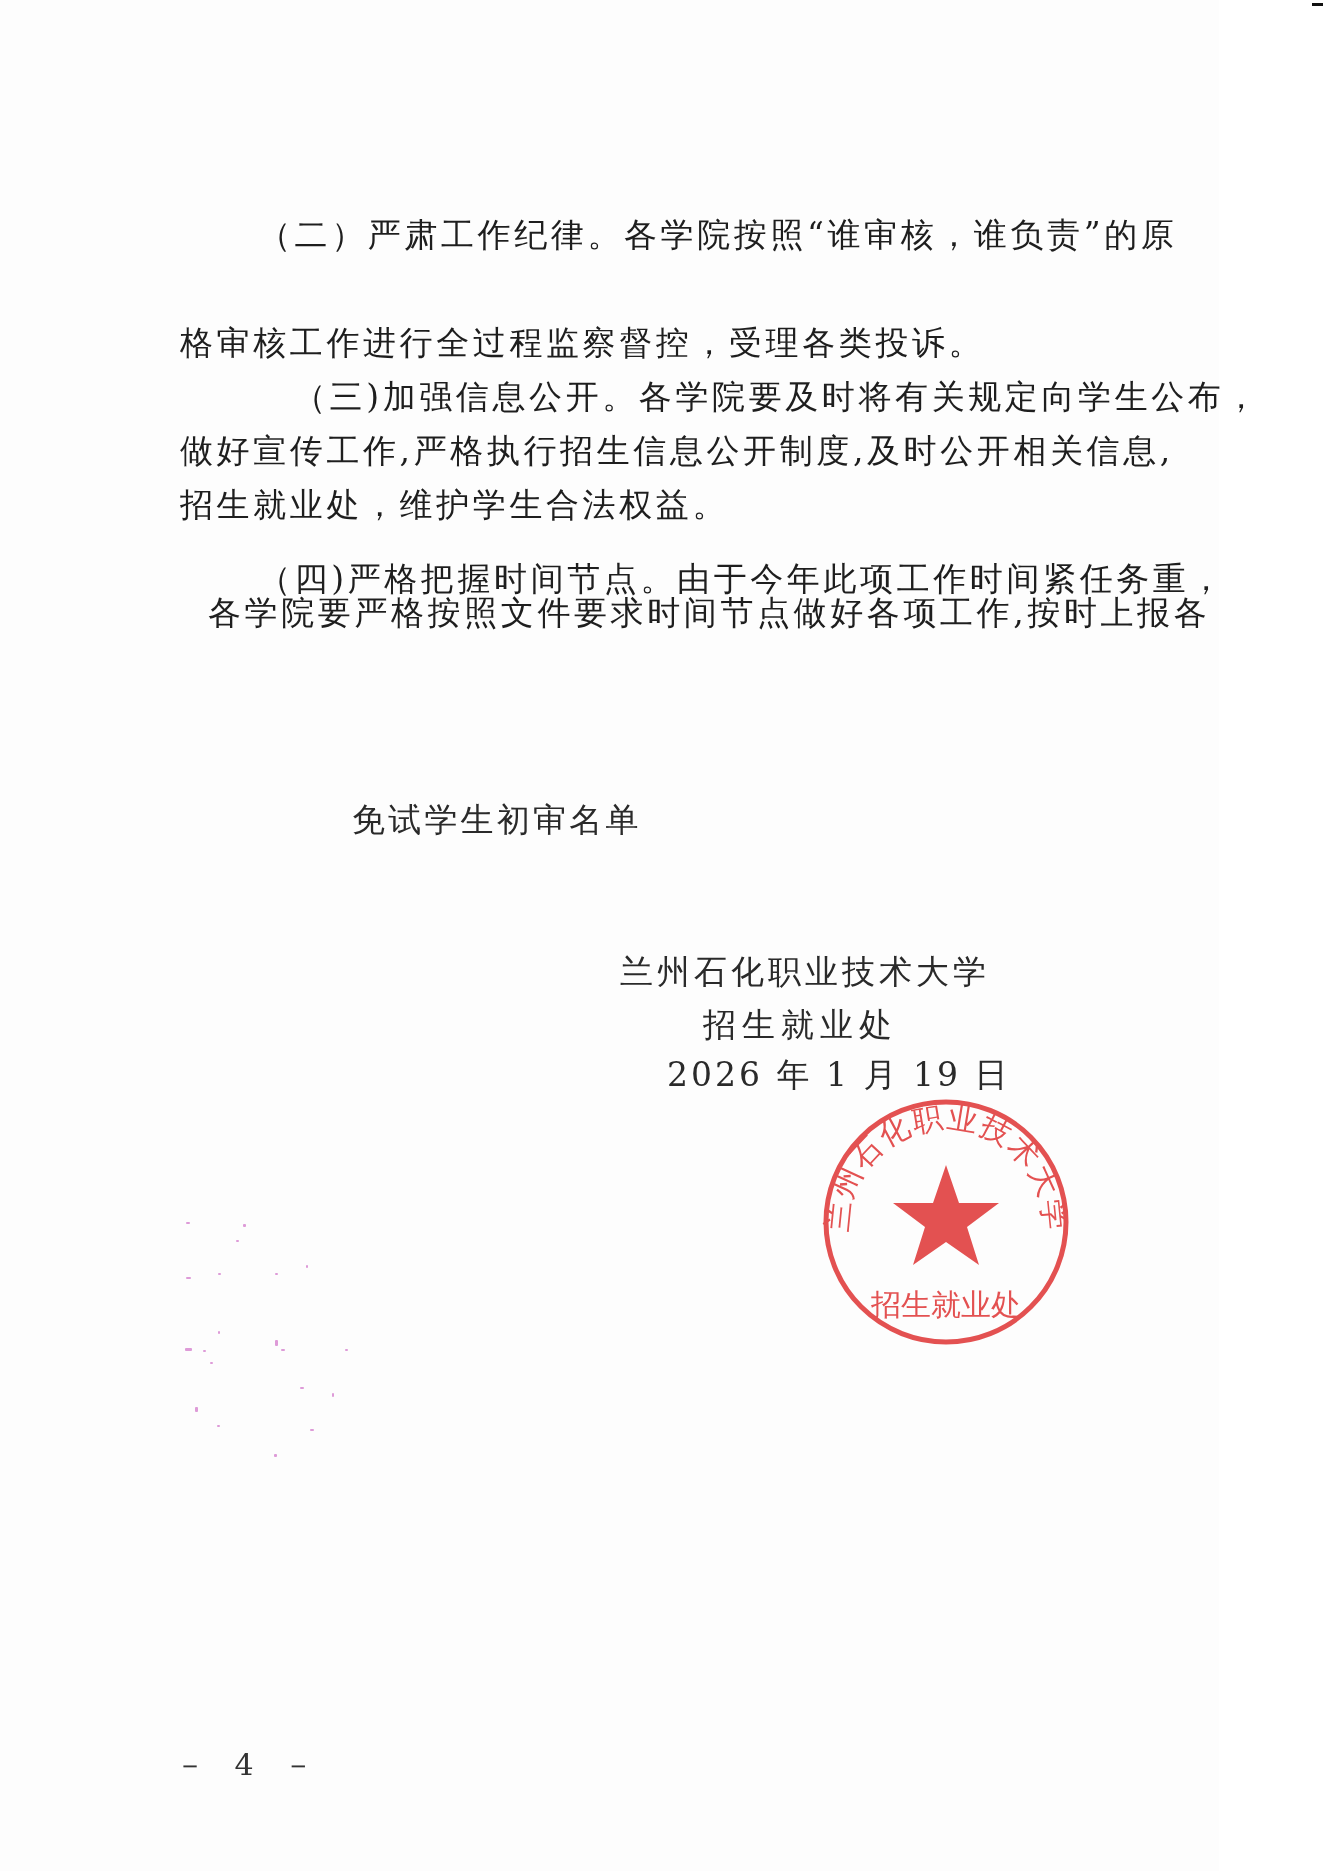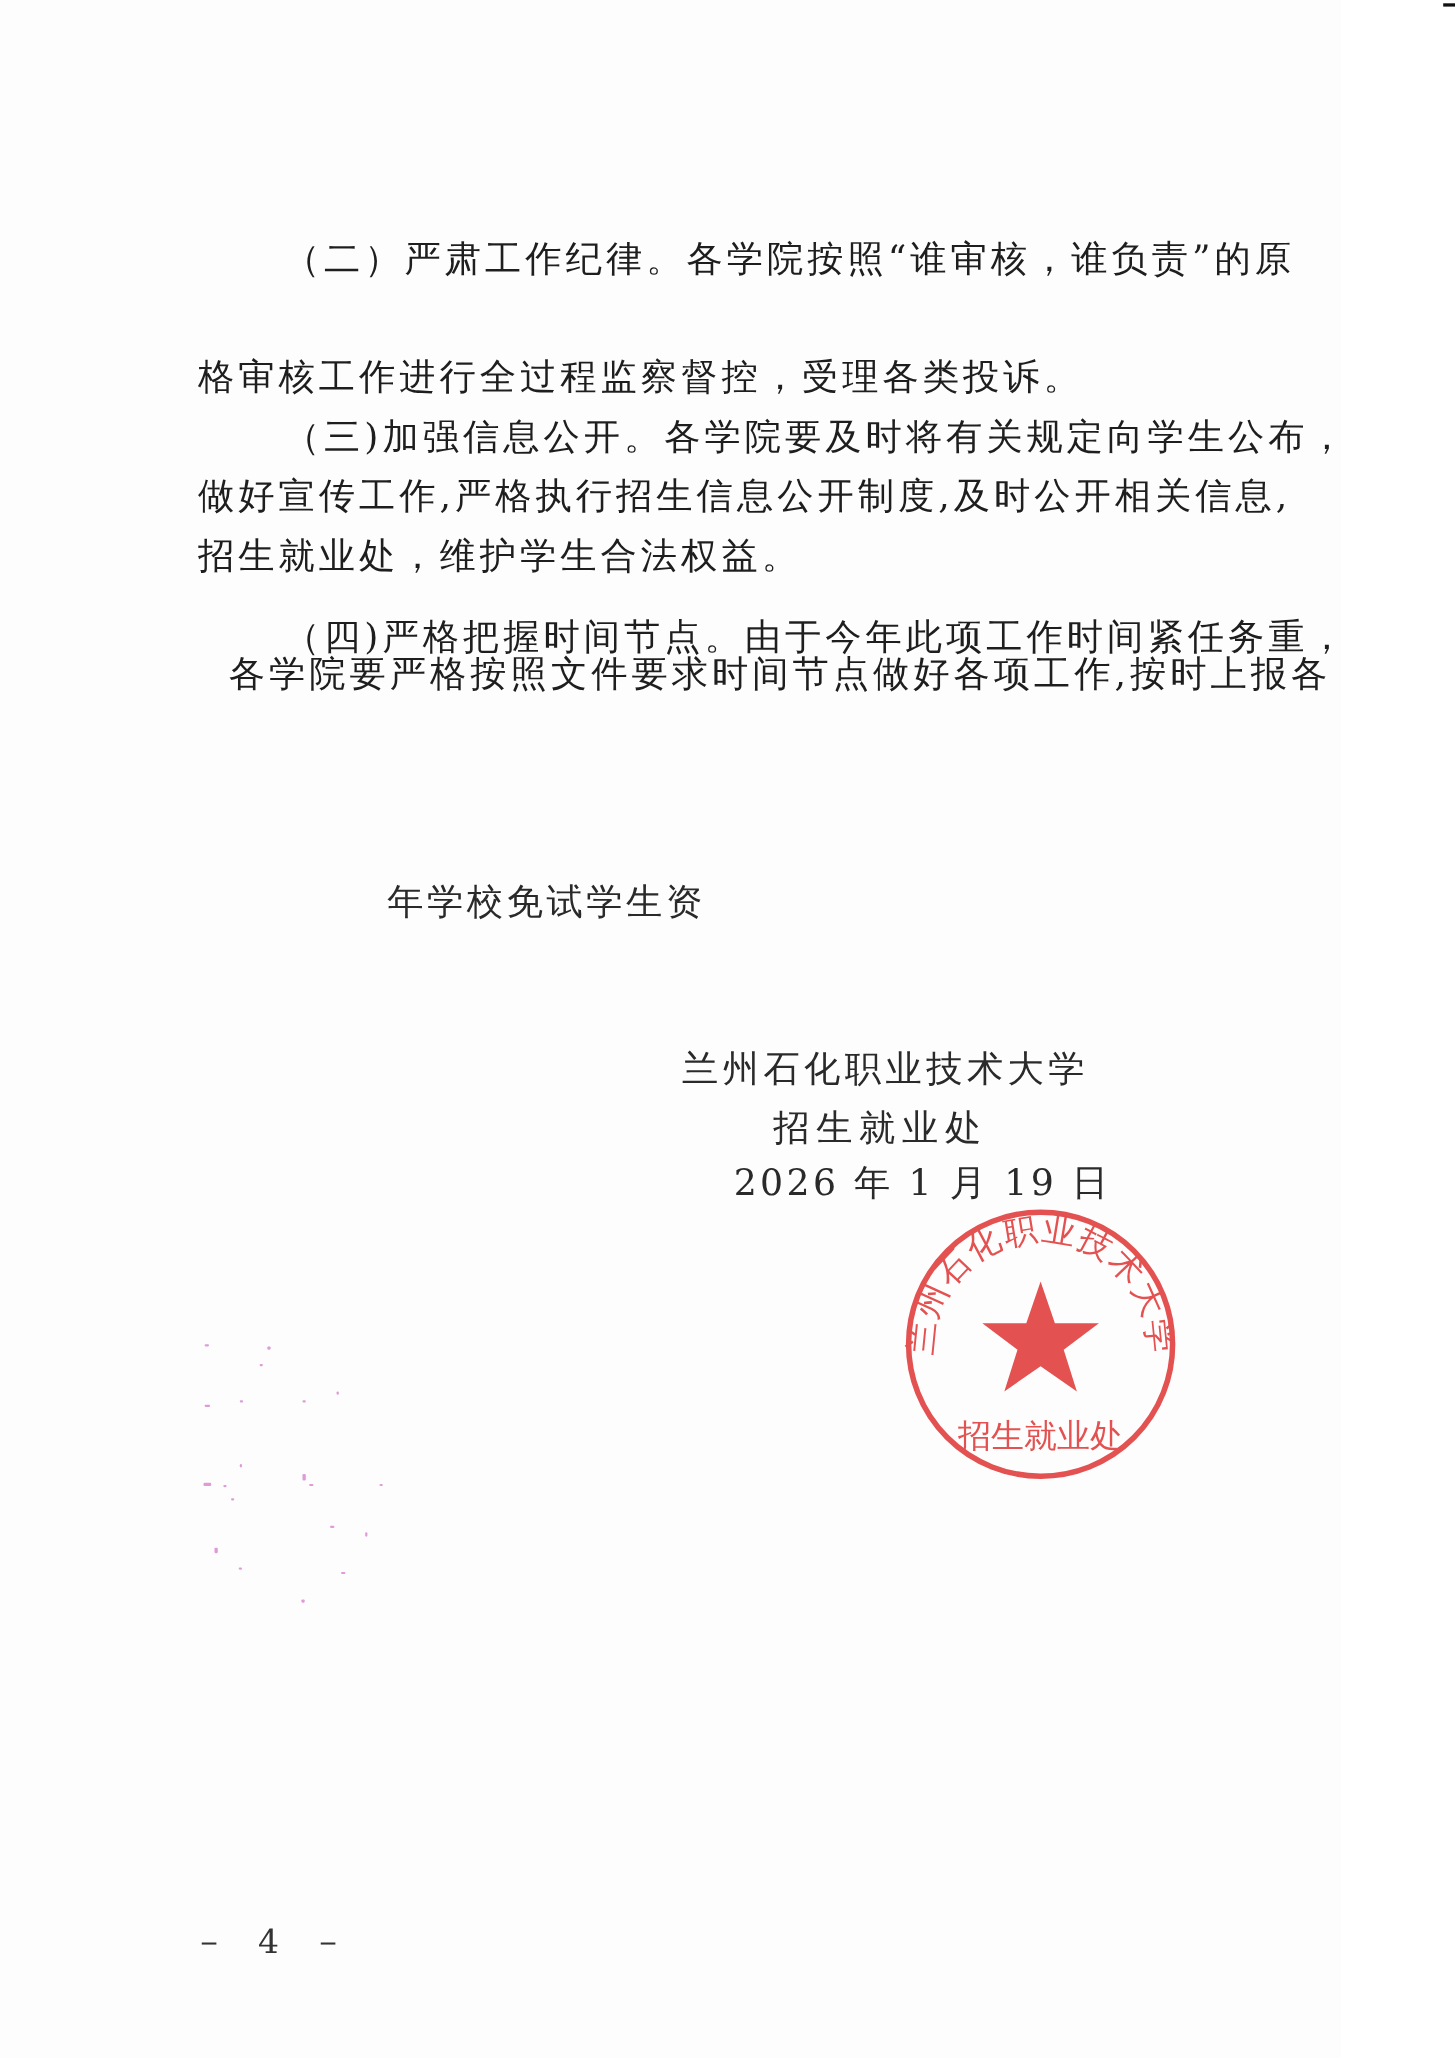--- a/index.html
+++ b/index.html
@@ -93,28 +93,28 @@
 </head>
 <body>
 
 <div class="page">
 
   <div class="corner-mark"></div>
 
   <div class="line indent" style="top:215px;">（二）严肃工作纪律。各学院按照“谁审核，谁负责”的原</div>
   <div class="line" style="top:323px;">格审核工作进行全过程监察督控，受理各类投诉。</div>
 
-  <div class="line indent" style="top:377px;">（三)加强信息公开。各学院要及时将有关规定向学生公布，</div>
+  <div class="line indent" style="top:377px;margin-left:35px;">（三)加强信息公开。各学院要及时将有关规定向学生公布，</div>
   <div class="line" style="top:431px;">做好宣传工作,严格执行招生信息公开制度,及时公开相关信息,</div>
   <div class="line" style="top:485px;">招生就业处，维护学生合法权益。</div>
 
   <div class="line indent" style="top:539px;margin-top:20px;">（四)严格把握时间节点。由于今年此项工作时间紧任务重，</div>
   <div class="line" style="top:593px;margin-left:28px;">各学院要严格按照文件要求时间节点做好各项工作,按时上报各</div>
 
-  <div class="attach-line2" style="top:800px;">年学校免试学生资</div>
+  <div class="attach-line2" style="top:800px;">免试学生初审名单</div>
 
   <div class="sig" style="left:620px; top:952px; letter-spacing:4px;">兰州石化职业技术大学</div>
   <div class="sig" style="left:703px; top:1005px; letter-spacing:6px;">招生就业处</div>
   <div class="sig" style="left:667px; top:1055px; letter-spacing:3px;">2026 年 1 月 19 日</div>
 
   <svg class="stamp" viewBox="0 0 256 250">
     <defs>
       <path id="arcPath" d="M 38 168 A 98 98 0 1 1 218 168" fill="none"></path>
     </defs>
     <circle cx="128" cy="125" r="120" fill="none" stroke="#e03a3a" stroke-width="5"></circle>

